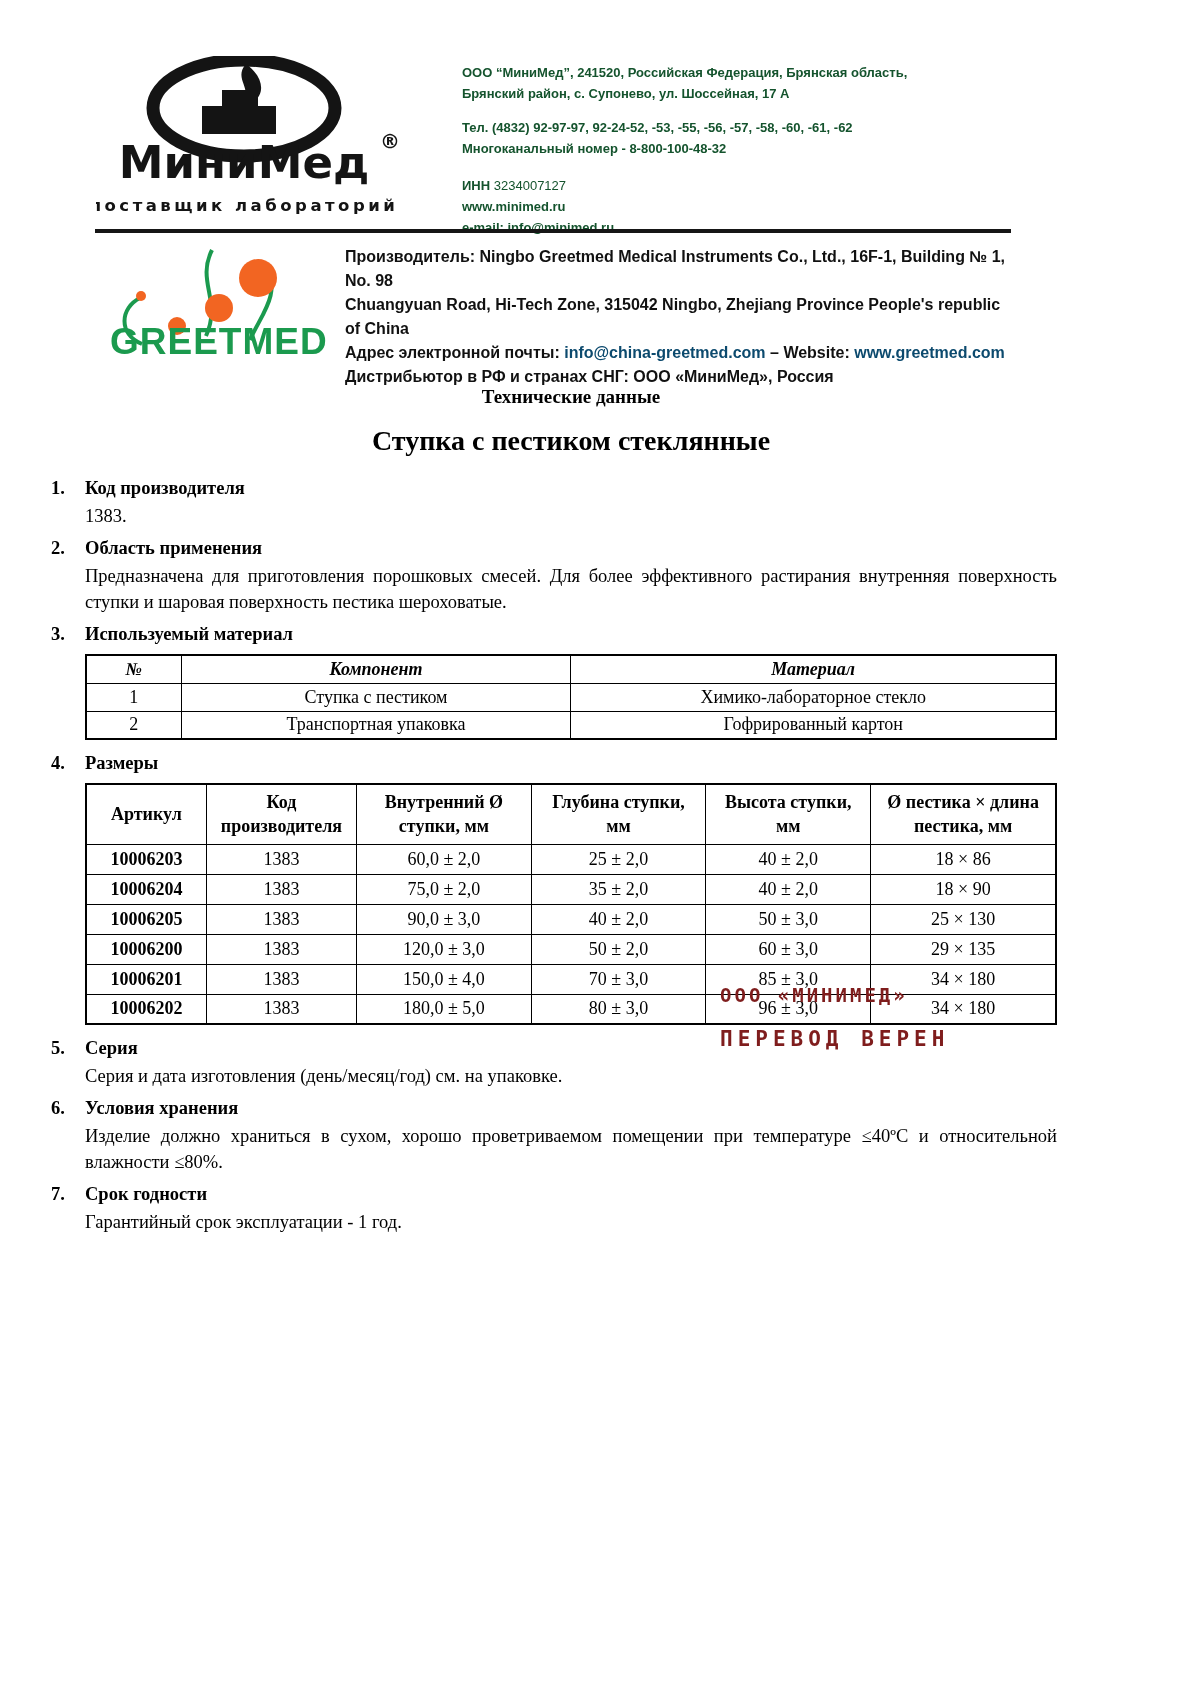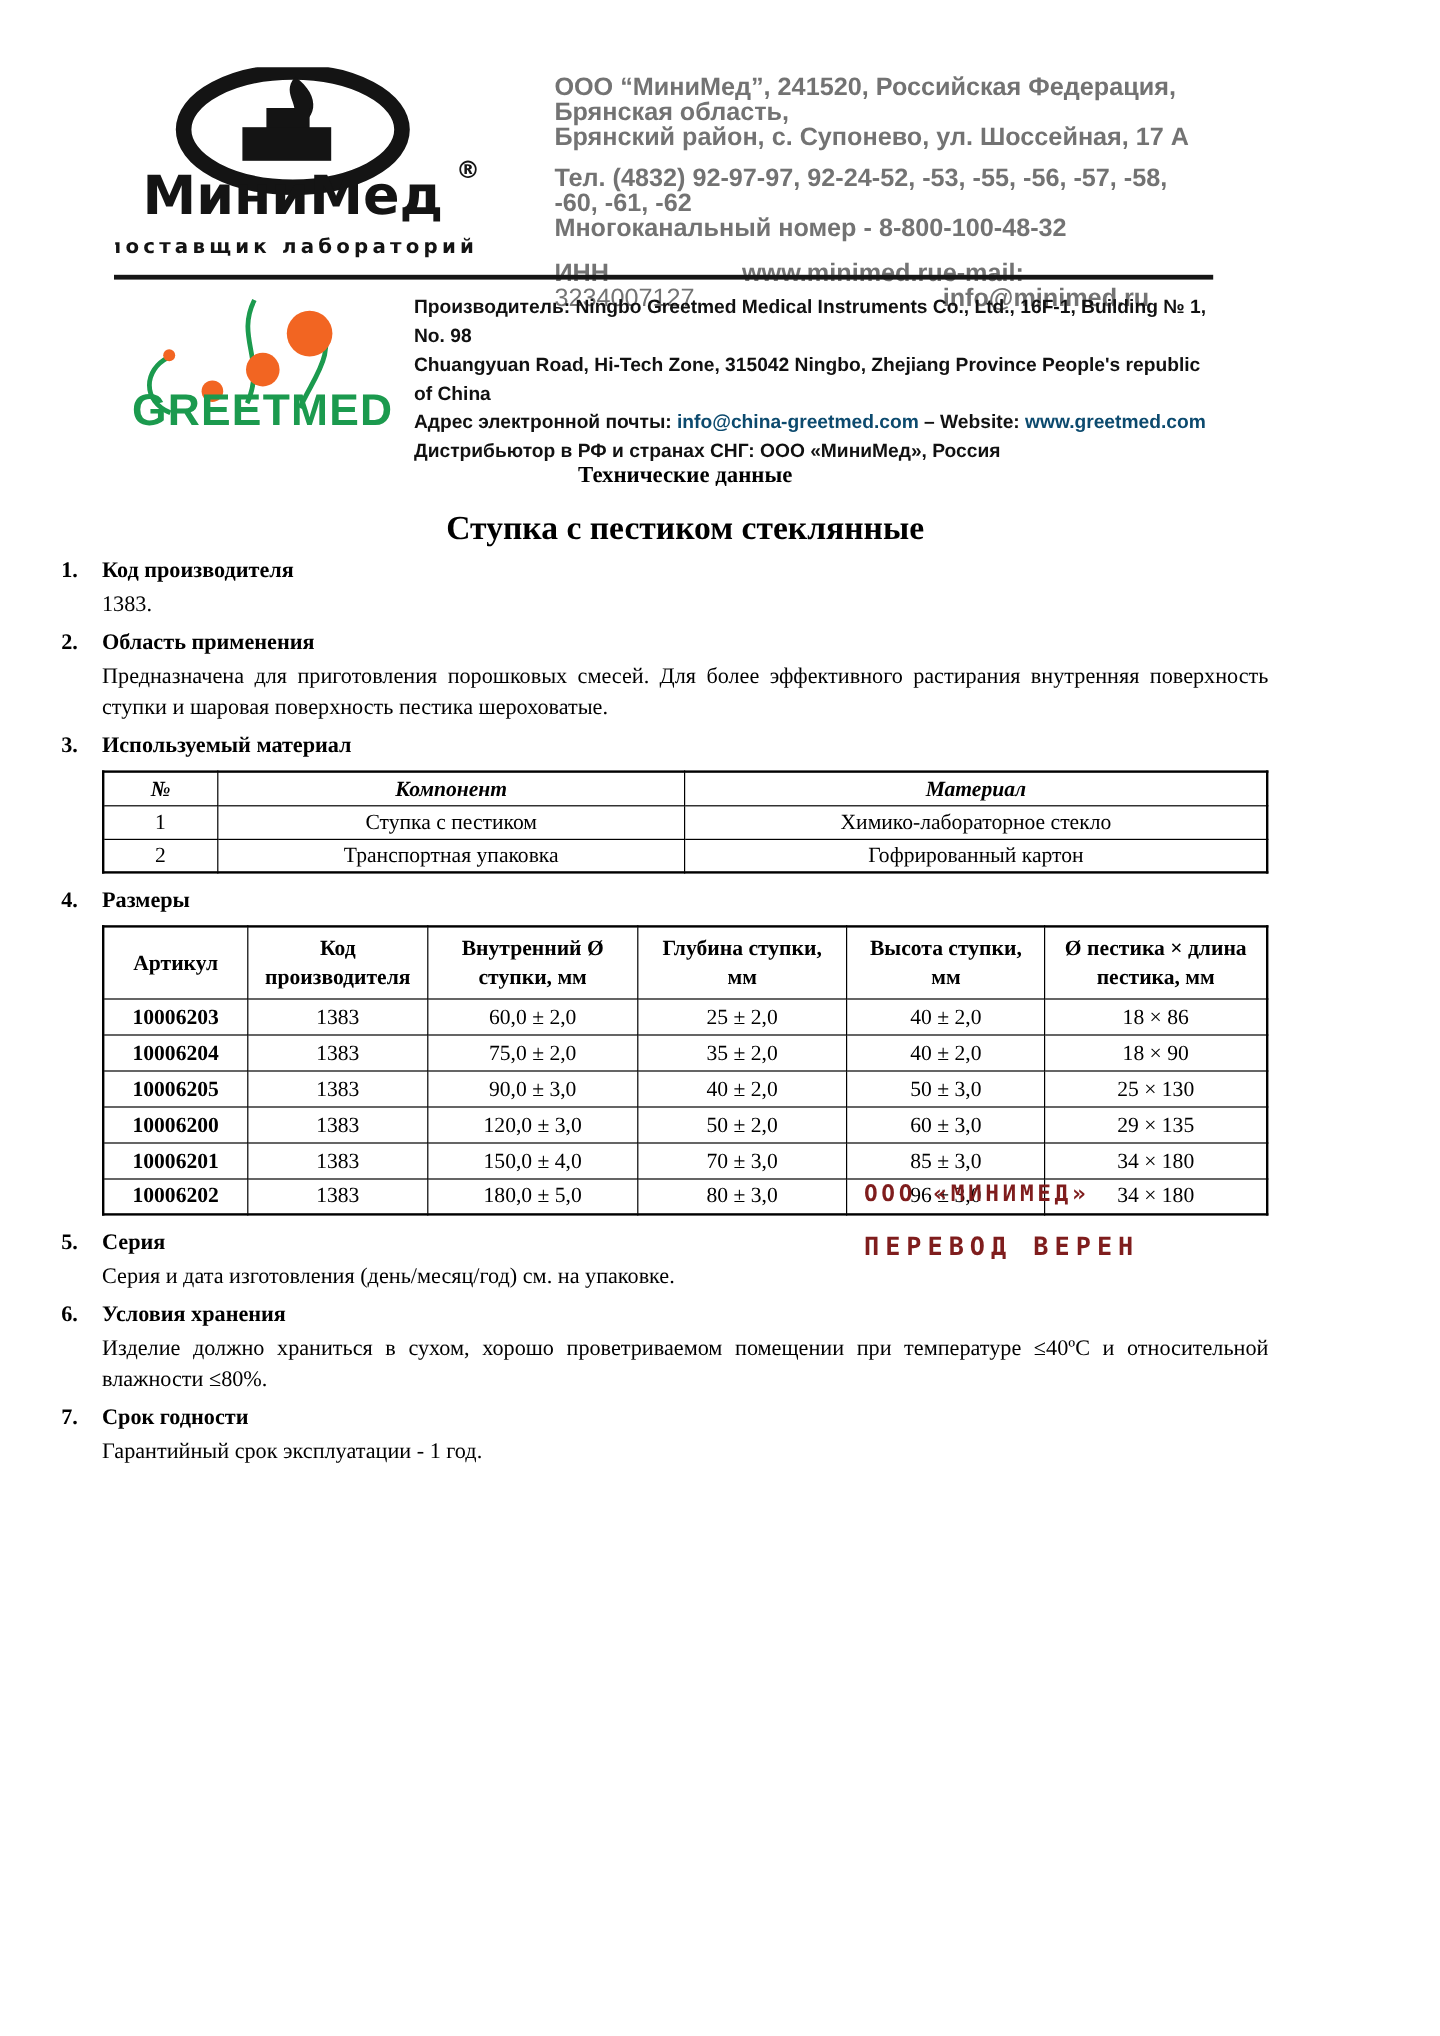--- a/index.html
+++ b/index.html
@@ -8,41 +8,41 @@
     position:relative; width:1200px; height:1697px; margin:0 auto;
     background:#ffffff; color:#000;
     font-family:"Liberation Serif", serif; overflow:hidden;
   }
 
   
   .minimed-logo { position:absolute; left:96px; top:56px; }
   .hdr-info {
     position:absolute; left:462px; top:62px; width:552px;
     font-family:"Liberation Sans", sans-serif; font-weight:bold;
-    font-size:21px; line-height:21px; color:#737373;
+    font-size:13px; line-height:21px; color:#14532d;
   }
   .hdr-tel { margin-top:13px; }
-  .hdr-bottom { margin-top:16px; display:flex; justify-content:space-between; }
+  .hdr-bottom { margin-top:16px; display:flex; justify-content:space-between;flex-direction:column; }
   .inn-value { font-weight:normal; }
   .rule { position:absolute; left:95px; top:229px; width:916px; height:4px; background:#161616; }
 
   
   .greetmed-logo { position:absolute; left:100px; top:240px; }
   .gm-info {
     position:absolute; left:345px; top:245px; width:668px; text-align:left;
     font-family:"Liberation Sans", sans-serif; font-weight:bold;
     font-size:16px; line-height:24px; color:#111;
   }
   .gm-link { color:#0c4a6e; cursor:pointer; }
   .gm-dist { margin-top:0; }
 
   
   .content { position:absolute; left:85px; top:386px; width:972px; }
   .subtitle { text-align:center; font-weight:bold; font-size:19px; margin-bottom:17px; }
-  .title    { text-align:center; font-weight:bold; font-size:28px; margin-bottom:7px; }
+  .title    { text-align:center; font-weight:bold; font-size:28px; margin-bottom:19px; }
 
   .sec { margin-bottom:7px; }
   .sec-h { position:relative; font-weight:bold; font-size:18.5px; line-height:25px; margin-bottom:2px; }
   .sec-num { position:absolute; left:-34px; }
   .sec-body { font-size:18.5px; line-height:26px; }
   .just { text-align:justify; }
 
   table { border-collapse:collapse; width:100%; margin:7px 0 11px; border:2px solid #000; }
   th, td { border:1px solid #000; text-align:center; vertical-align:middle; font-size:18px; padding:0 6px; }
 

